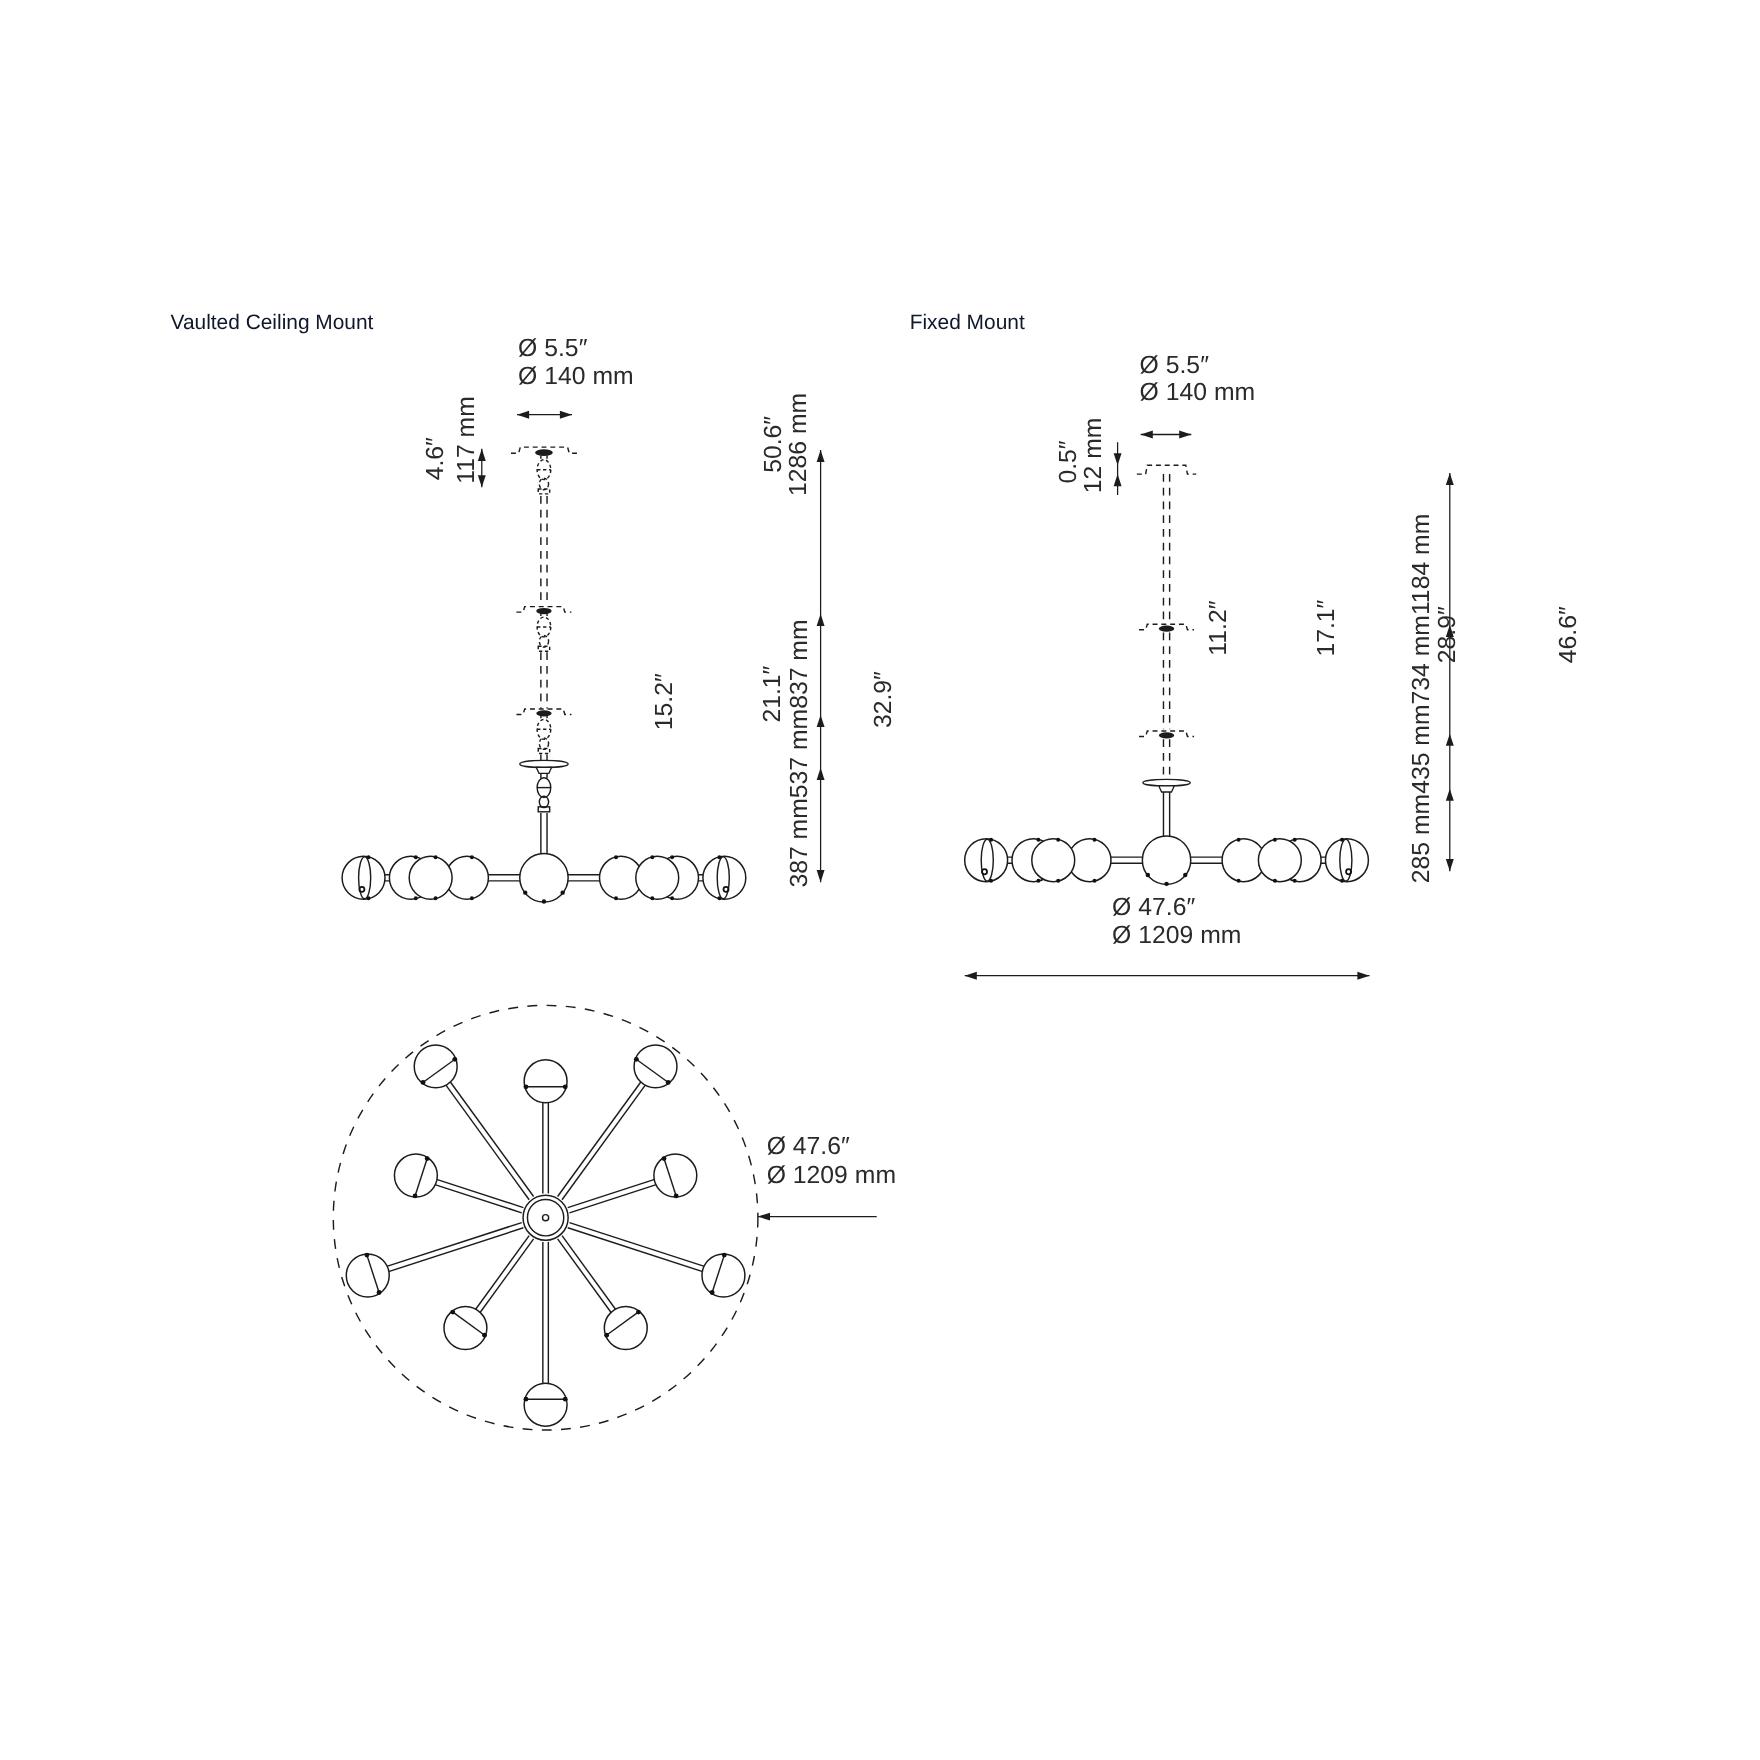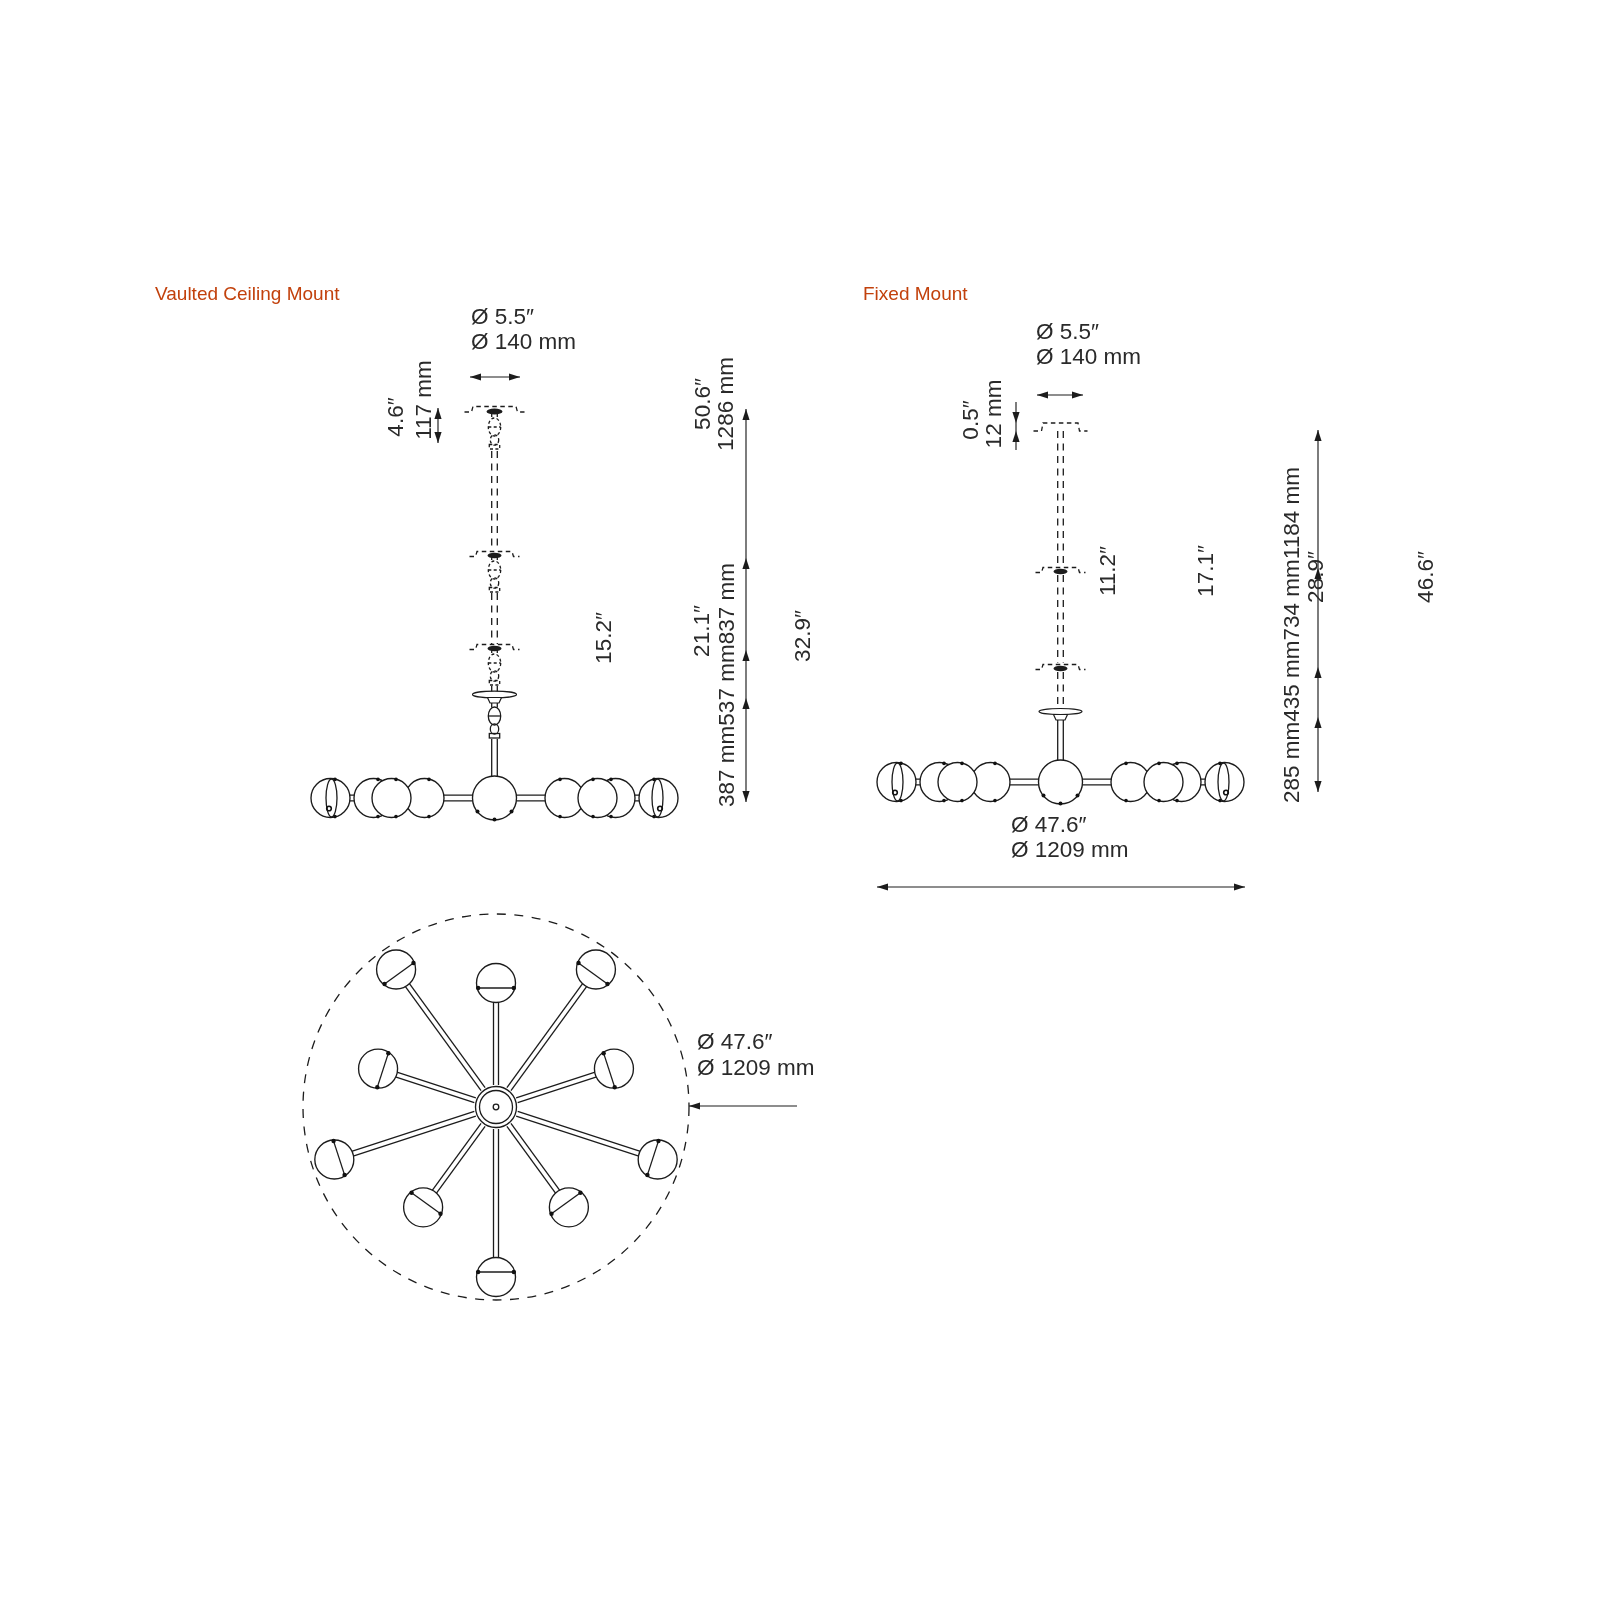--- a/index.html
+++ b/index.html
@@ -19,21 +19,21 @@
   .ah  {fill:#1c1c1c;stroke:none;}
   .dot {fill:#111;stroke:none;}
   .ring{fill:none;stroke:#111;stroke-width:1.6;}
   .dc  {stroke:#1c1c1c;stroke-width:1.3;fill:none;stroke-dasharray:9 8.5;}
   #swivel line,#swivel ellipse,#swivel rect,
   #plateTop,#plateMid,#plateFix{stroke:#1c1c1c;fill:none;stroke-width:1.3;}
 
   
   .t{position:absolute;font-size:22.5px;color:#2a2a2a;white-space:nowrap;line-height:1;}
   .rot{transform:translate(-50%,-50%) rotate(-90deg);}
-  .title{font-size:19px;color:#c2410c;}
+  .title{font-size:19px;color:#0f172a;}
 </style>
 </head>
 <body>
 
 <div class="canvas">
 
   <svg id="art" width="1600" height="1600" viewBox="0 0 1600 1600">
     <defs>
       <g id="swivel">
         <line x1="-2.8" y1="0" x2="-2.8" y2="4.5"></line>
@@ -257,21 +257,21 @@
           <polygon points="1318,717 1314.4,728 1321.6,728" class="ah"></polygon>
           <polygon points="1318,792 1314.4,781 1321.6,781" class="ah"></polygon>
           <polygon points="877,887 888,883.4 888,890.6" class="ah"></polygon>
           <polygon points="1245,887 1234,883.4 1234,890.6" class="ah"></polygon>
           <polygon points="689,1106 700,1102.4 700,1109.6" class="ah"></polygon>
         </g>
     </g>
   </svg>
 
   <div class="t title" style="left:155px;top:284px">Vaulted Ceiling Mount</div>
-  <div class="t title" style="left:863px;top:284px">Fixed Mount</div>
+  <div class="t title" style="left:827px;top:284px">Fixed Mount</div>
 
   <div class="t" style="left:471px;top:306px">Ø 5.5″</div>
   <div class="t" style="left:471px;top:331px">Ø 140 mm</div>
   <div class="t rot" style="left:396px;top:417px">4.6″</div>
   <div class="t rot" style="left:424px;top:400px">117 mm</div>
   <div class="t rot" style="left:604px;top:638px">15.2″</div>
   <div class="t rot" style="left:702px;top:631px">21.1″</div>
   <div class="t rot" style="left:727px;top:685px">387 mm537 mm837 mm</div>
   <div class="t rot" style="left:803px;top:636px">32.9″</div>
   <div class="t rot" style="left:703px;top:404px">50.6″</div>

